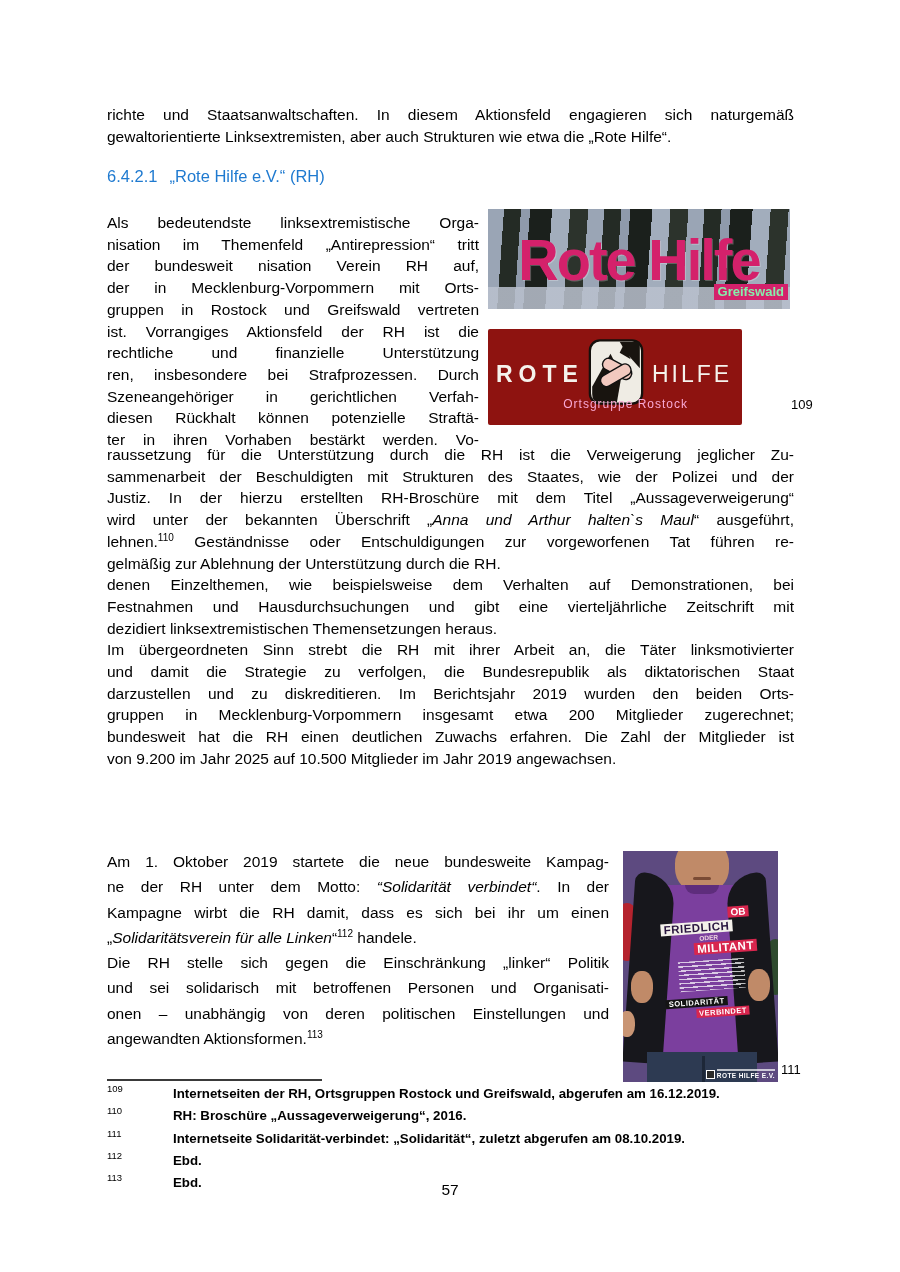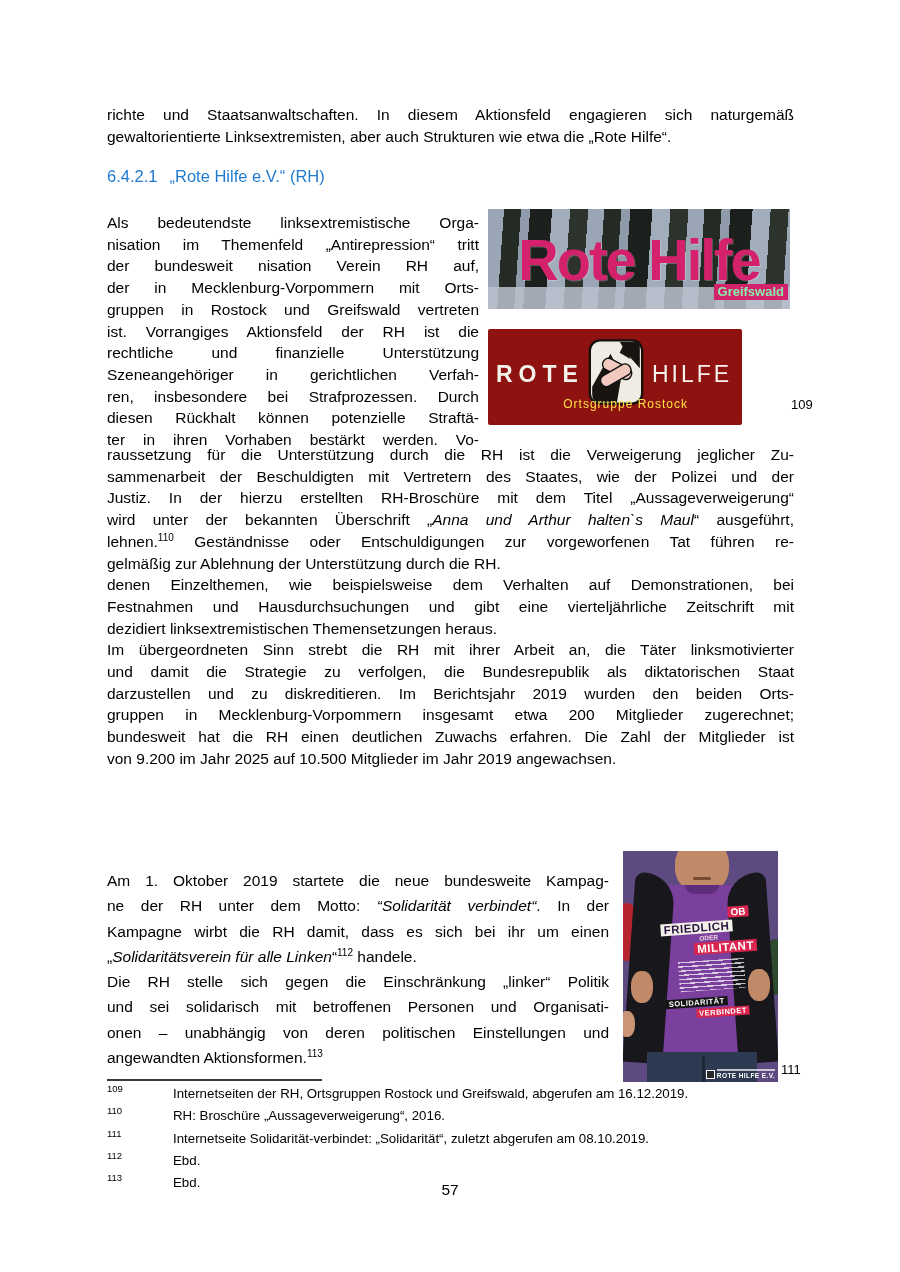--- a/index.html
+++ b/index.html
@@ -15,21 +15,21 @@
   .it{font-style:italic;}
   .sup{font-size:10px;vertical-align:super;line-height:0;}
   
   .intro{left:107px;top:104px;width:687px;}
   .heading{position:absolute;left:107px;top:167px;font-size:16.5px;color:#1f7ad0;}
   .heading .hnum{margin-right:12px;}
   
   .main-col{left:107px;top:205px;width:372px;margin-top:7px;}
   .main-full{left:107px;top:444px;width:687px;}
   
-  .campaign{left:107px;top:849px;width:502px;line-height:25.3px;margin-top:19px;}
+  .campaign{left:107px;top:849px;width:502px;line-height:25.3px;}
   
   .fig1{
     position:absolute;left:488px;top:209px;width:302px;height:100px;overflow:hidden;
     background:
       linear-gradient(180deg, rgba(0,0,0,0) 0 78%, rgba(186,193,206,0.85) 78%),
       repeating-linear-gradient(94deg,
         #9aa5b5 0 16px, #242b25 16px 33px, #8f9aab 33px 42px,
         #1b201c 42px 64px, #a2adbc 64px 82px, #2c332c 82px 100px);
   }
   .fig1-title{
@@ -45,21 +45,21 @@
   
   .fig2{
     position:absolute;left:488px;top:329px;width:254px;height:96px;
     background:#8e1310;border-radius:2px;overflow:hidden;
   }
   .fig2-row{position:absolute;left:0;top:10px;width:100%;display:flex;align-items:center;}
   .fig2-rote{color:#f5f2ec;font-size:23px;font-weight:bold;letter-spacing:6px;margin-left:8px;}
   .fig2-hilfe{color:#f5f2ec;font-size:23px;font-weight:normal;letter-spacing:3px;margin-left:8px;white-space:nowrap;}
   .fig2-logo{margin-left:4px;flex:0 0 auto;}
   .fig2-sub{
-    position:absolute;right:54px;bottom:14px;color:#fde047;font-size:12px;letter-spacing:1px;
+    position:absolute;right:54px;bottom:14px;color:#f9a8d4;font-size:12px;letter-spacing:1px;
   }
   .figref{position:absolute;font-size:13px;color:#000;}
   .ref109{left:791px;top:397px;}
   .ref111{left:781px;top:1062px;}
   
   .poster{
     position:absolute;left:623px;top:851px;width:155px;height:231px;
     background:#5d4a80;overflow:hidden;
   }
   .p-head{position:absolute;left:52px;top:-12px;width:54px;height:54px;border-radius:45%;background:#c08a68;}
@@ -92,21 +92,21 @@
     position:absolute;right:3px;bottom:3px;display:flex;align-items:center;gap:2px;
     color:#fff;font-size:6.5px;font-weight:bold;letter-spacing:0.4px;
   }
   .p-credit .sq{width:7px;height:7px;border:1px solid #fff;background:#2a2a2a;}
   .p-credit .tiny-line{display:block;height:2px;width:58px;margin-bottom:1px;background:rgba(255,255,255,0.7);}
   
   .fnrule{position:absolute;left:107px;top:1079px;width:215px;border-top:2px solid #3a3a3a;}
   .footnotes{position:absolute;left:107px;top:1086px;width:687px;font-size:13.3px;}
   .fnrow{position:relative;height:22.3px;}
   .fnnum{position:absolute;left:0;top:-3px;font-size:9.5px;}
-  .fntext{position:absolute;left:66px;top:0;white-space:nowrap;}
+  .fntext{position:absolute;left:66px;top:0;white-space:nowrap;font-weight:bold;}
   .pagenum{position:absolute;left:0;top:1181px;width:900px;text-align:center;font-size:15.5px;}
 </style>
 </head>
 <body>
 
 <div class="page">
 
   <div class="textblock intro">
       <div class="ln"><span>richte und Staatsanwaltschaften. In diesem Aktionsfeld engagieren sich naturgemäß</span></div>
       <div class="ln last"><span>gewaltorientierte Linksextremisten, aber auch Strukturen wie etwa die „Rote Hilfe“.</span></div>
@@ -117,29 +117,29 @@
   </div>
 
   <div class="textblock main-col">
       <div class="ln"><span>Als bedeutendste linksextremistische Orga-</span></div>
       <div class="ln"><span>nisation im Themenfeld „Antirepression“ tritt</span></div>
       <div class="ln"><span>der bundesweit nisation Verein RH auf,</span></div>
       <div class="ln"><span>der in Mecklenburg-Vorpommern mit Orts-</span></div>
       <div class="ln"><span>gruppen in Rostock und Greifswald vertreten</span></div>
       <div class="ln"><span>ist. Vorrangiges Aktionsfeld der RH ist die</span></div>
       <div class="ln"><span>rechtliche und finanzielle Unterstützung</span></div>
+      <div class="ln"><span>ren, insbesondere bei Strafprozessen. Durch</span></div>
       <div class="ln"><span>Szeneangehöriger in gerichtlichen Verfah-</span></div>
-      <div class="ln"><span>ren, insbesondere bei Strafprozessen. Durch</span></div>
       <div class="ln"><span>diesen Rückhalt können potenzielle Straftä-</span></div>
       <div class="ln"><span>ter in ihren Vorhaben bestärkt werden. Vo-</span></div>
     </div>
 
   <div class="textblock main-full">
       <div class="ln"><span>raussetzung für die Unterstützung durch die RH ist die Verweigerung jeglicher Zu-</span></div>
-      <div class="ln"><span>sammenarbeit der Beschuldigten mit Vertretern des Staates, wie der Polizei und der</span></div>
+      <div class="ln"><span>sammenarbeit der Beschuldigten mit Strukturen des Staates, wie der Polizei und der</span></div>
       <div class="ln"><span>Justiz. In der hierzu erstellten RH-Broschüre mit dem Titel „Aussageverweigerung“</span></div>
       <div class="ln"><span>wird unter der bekannten Überschrift „</span><span class="it">Anna und Arthur halten`s Maul</span><span>“ ausgeführt,</span></div>
       <div class="ln"><span>lehnen.</span><span class="sup">110</span><span> Geständnisse oder Entschuldigungen zur vorgeworfenen Tat führen re-</span></div>
       <div class="ln last"><span>gelmäßig zur Ablehnung der Unterstützung durch die RH.</span></div>
       <div class="ln"><span>denen Einzelthemen, wie beispielsweise dem Verhalten auf Demonstrationen, bei</span></div>
       <div class="ln"><span>Festnahmen und Hausdurchsuchungen und gibt eine vierteljährliche Zeitschrift mit</span></div>
       <div class="ln last"><span>dezidiert linksextremistischen Themensetzungen heraus.</span></div>
       <div class="ln"><span>Im übergeordneten Sinn strebt die RH mit ihrer Arbeit an, die Täter linksmotivierter</span></div>
       <div class="ln"><span>und damit die Strategie zu verfolgen, die Bundesrepublik als diktatorischen Staat</span></div>
       <div class="ln"><span>darzustellen und zu diskreditieren. Im Berichtsjahr 2019 wurden den beiden Orts-</span></div>

